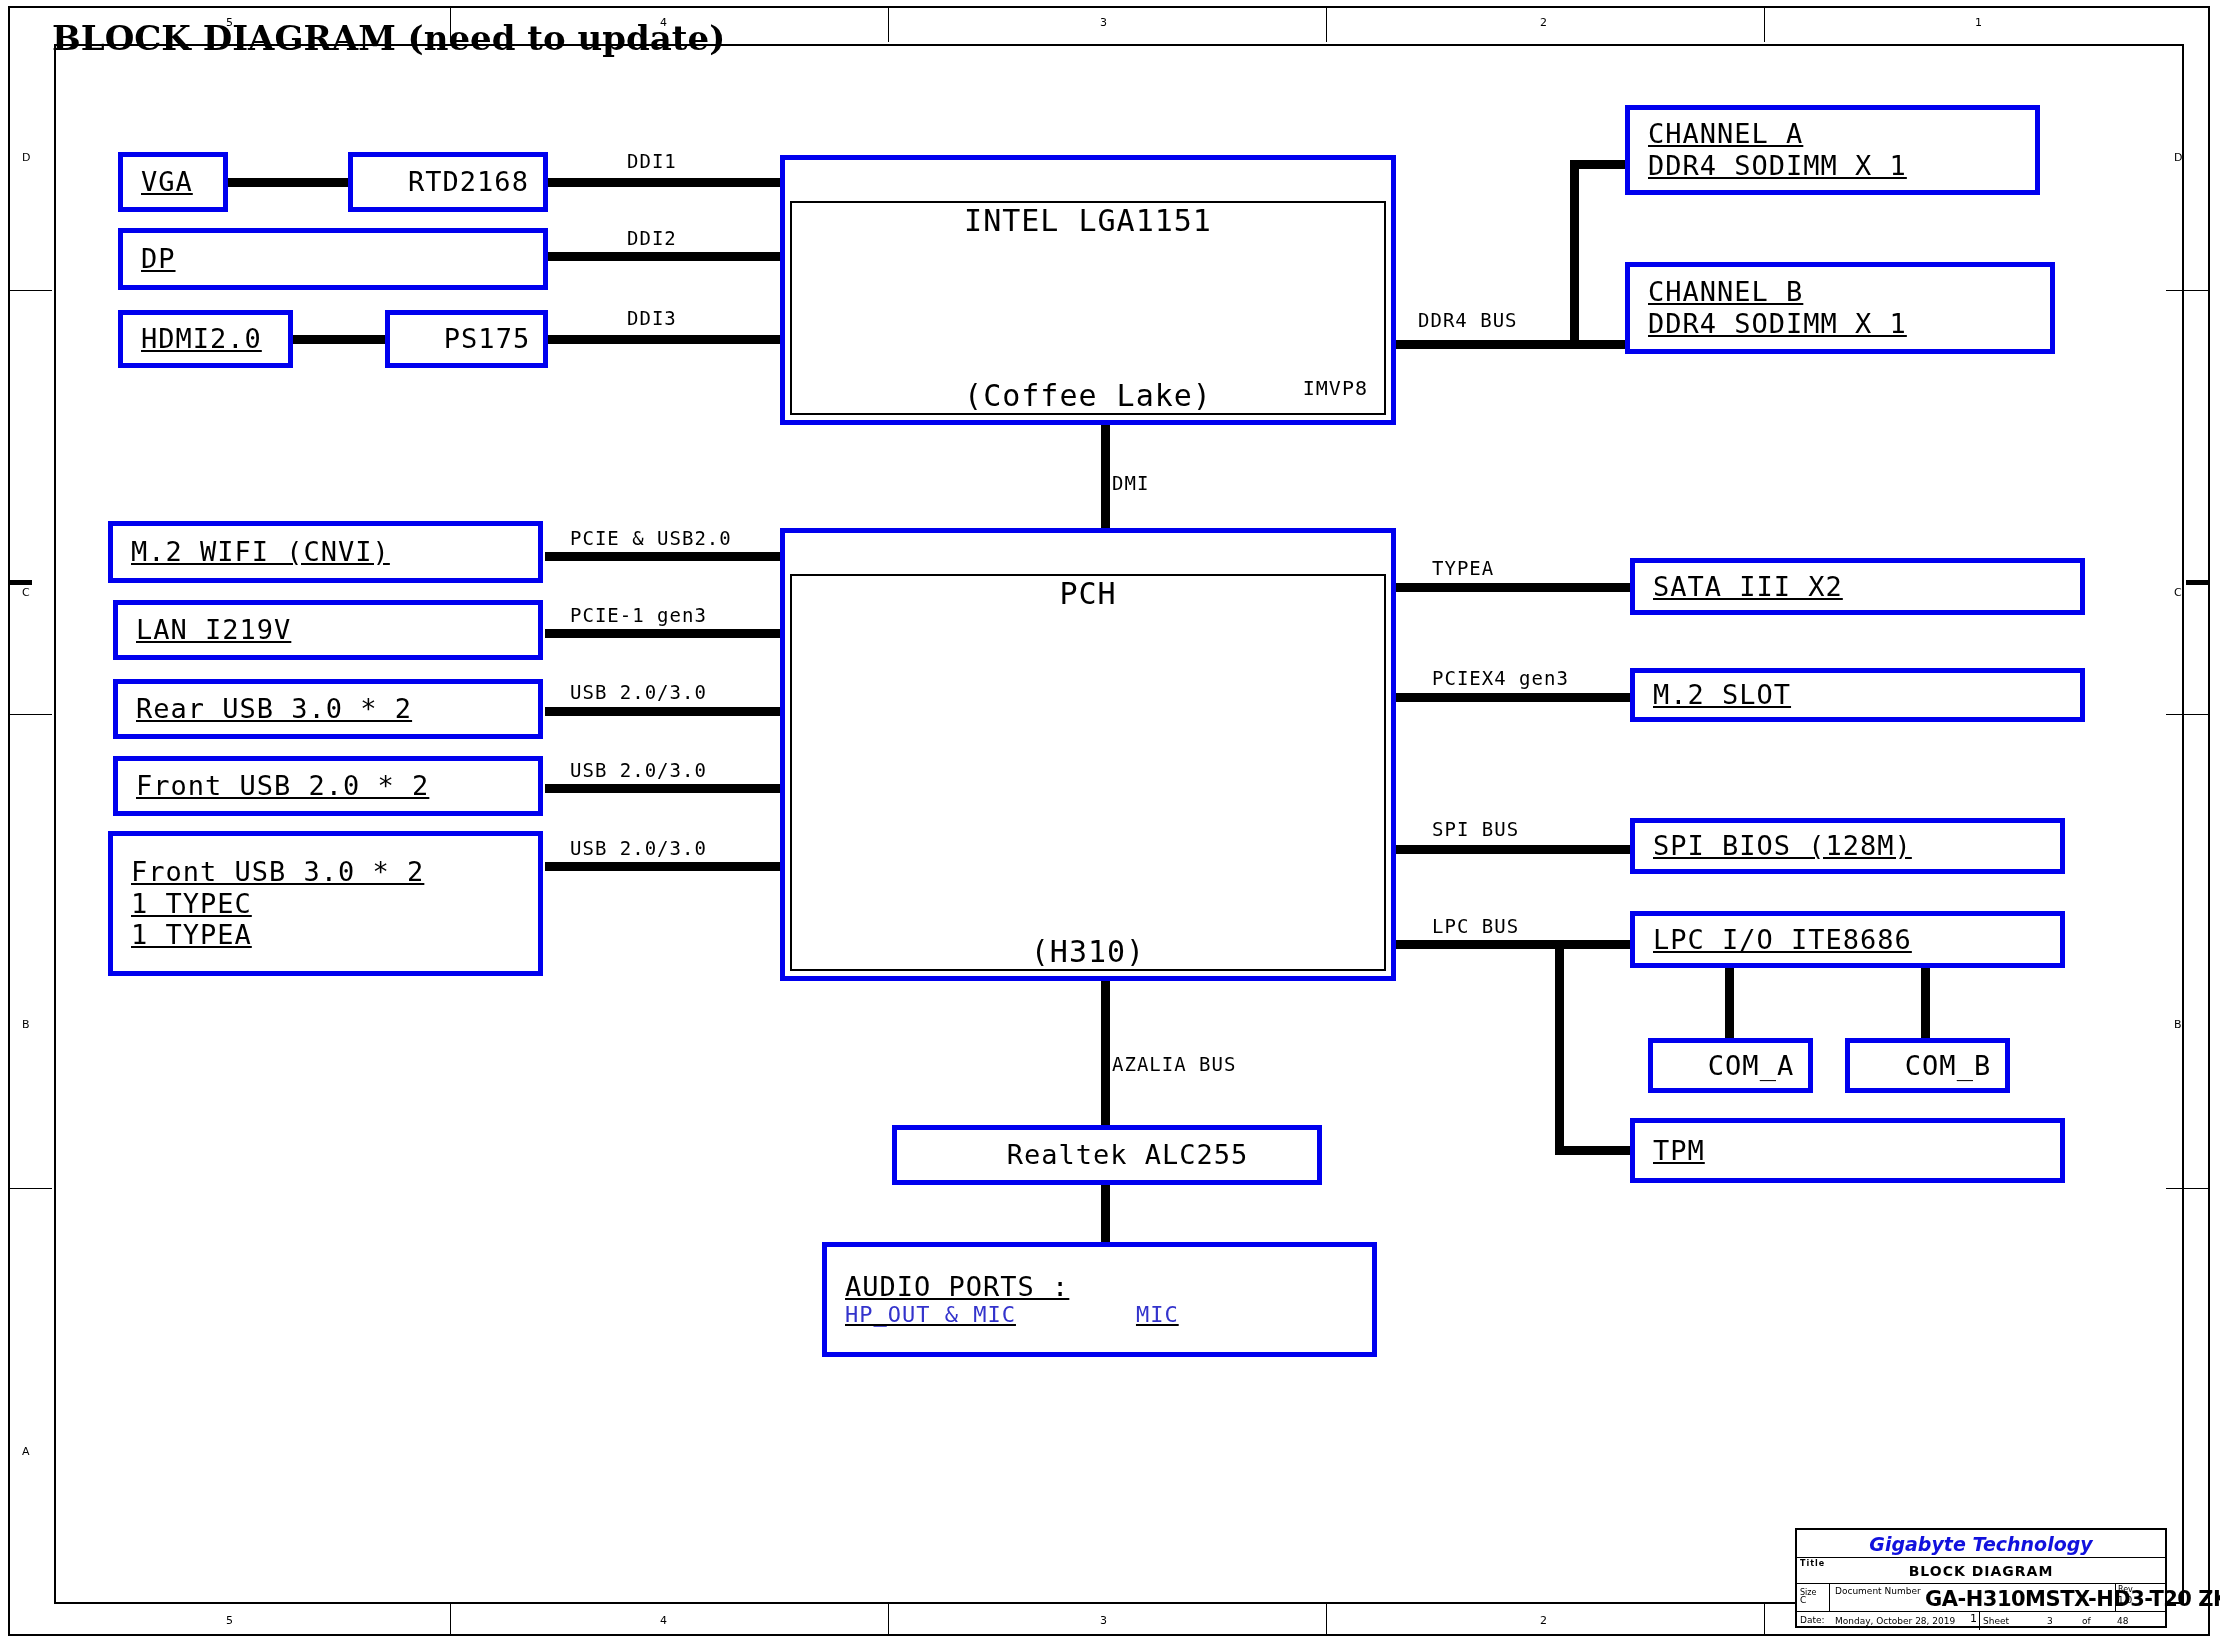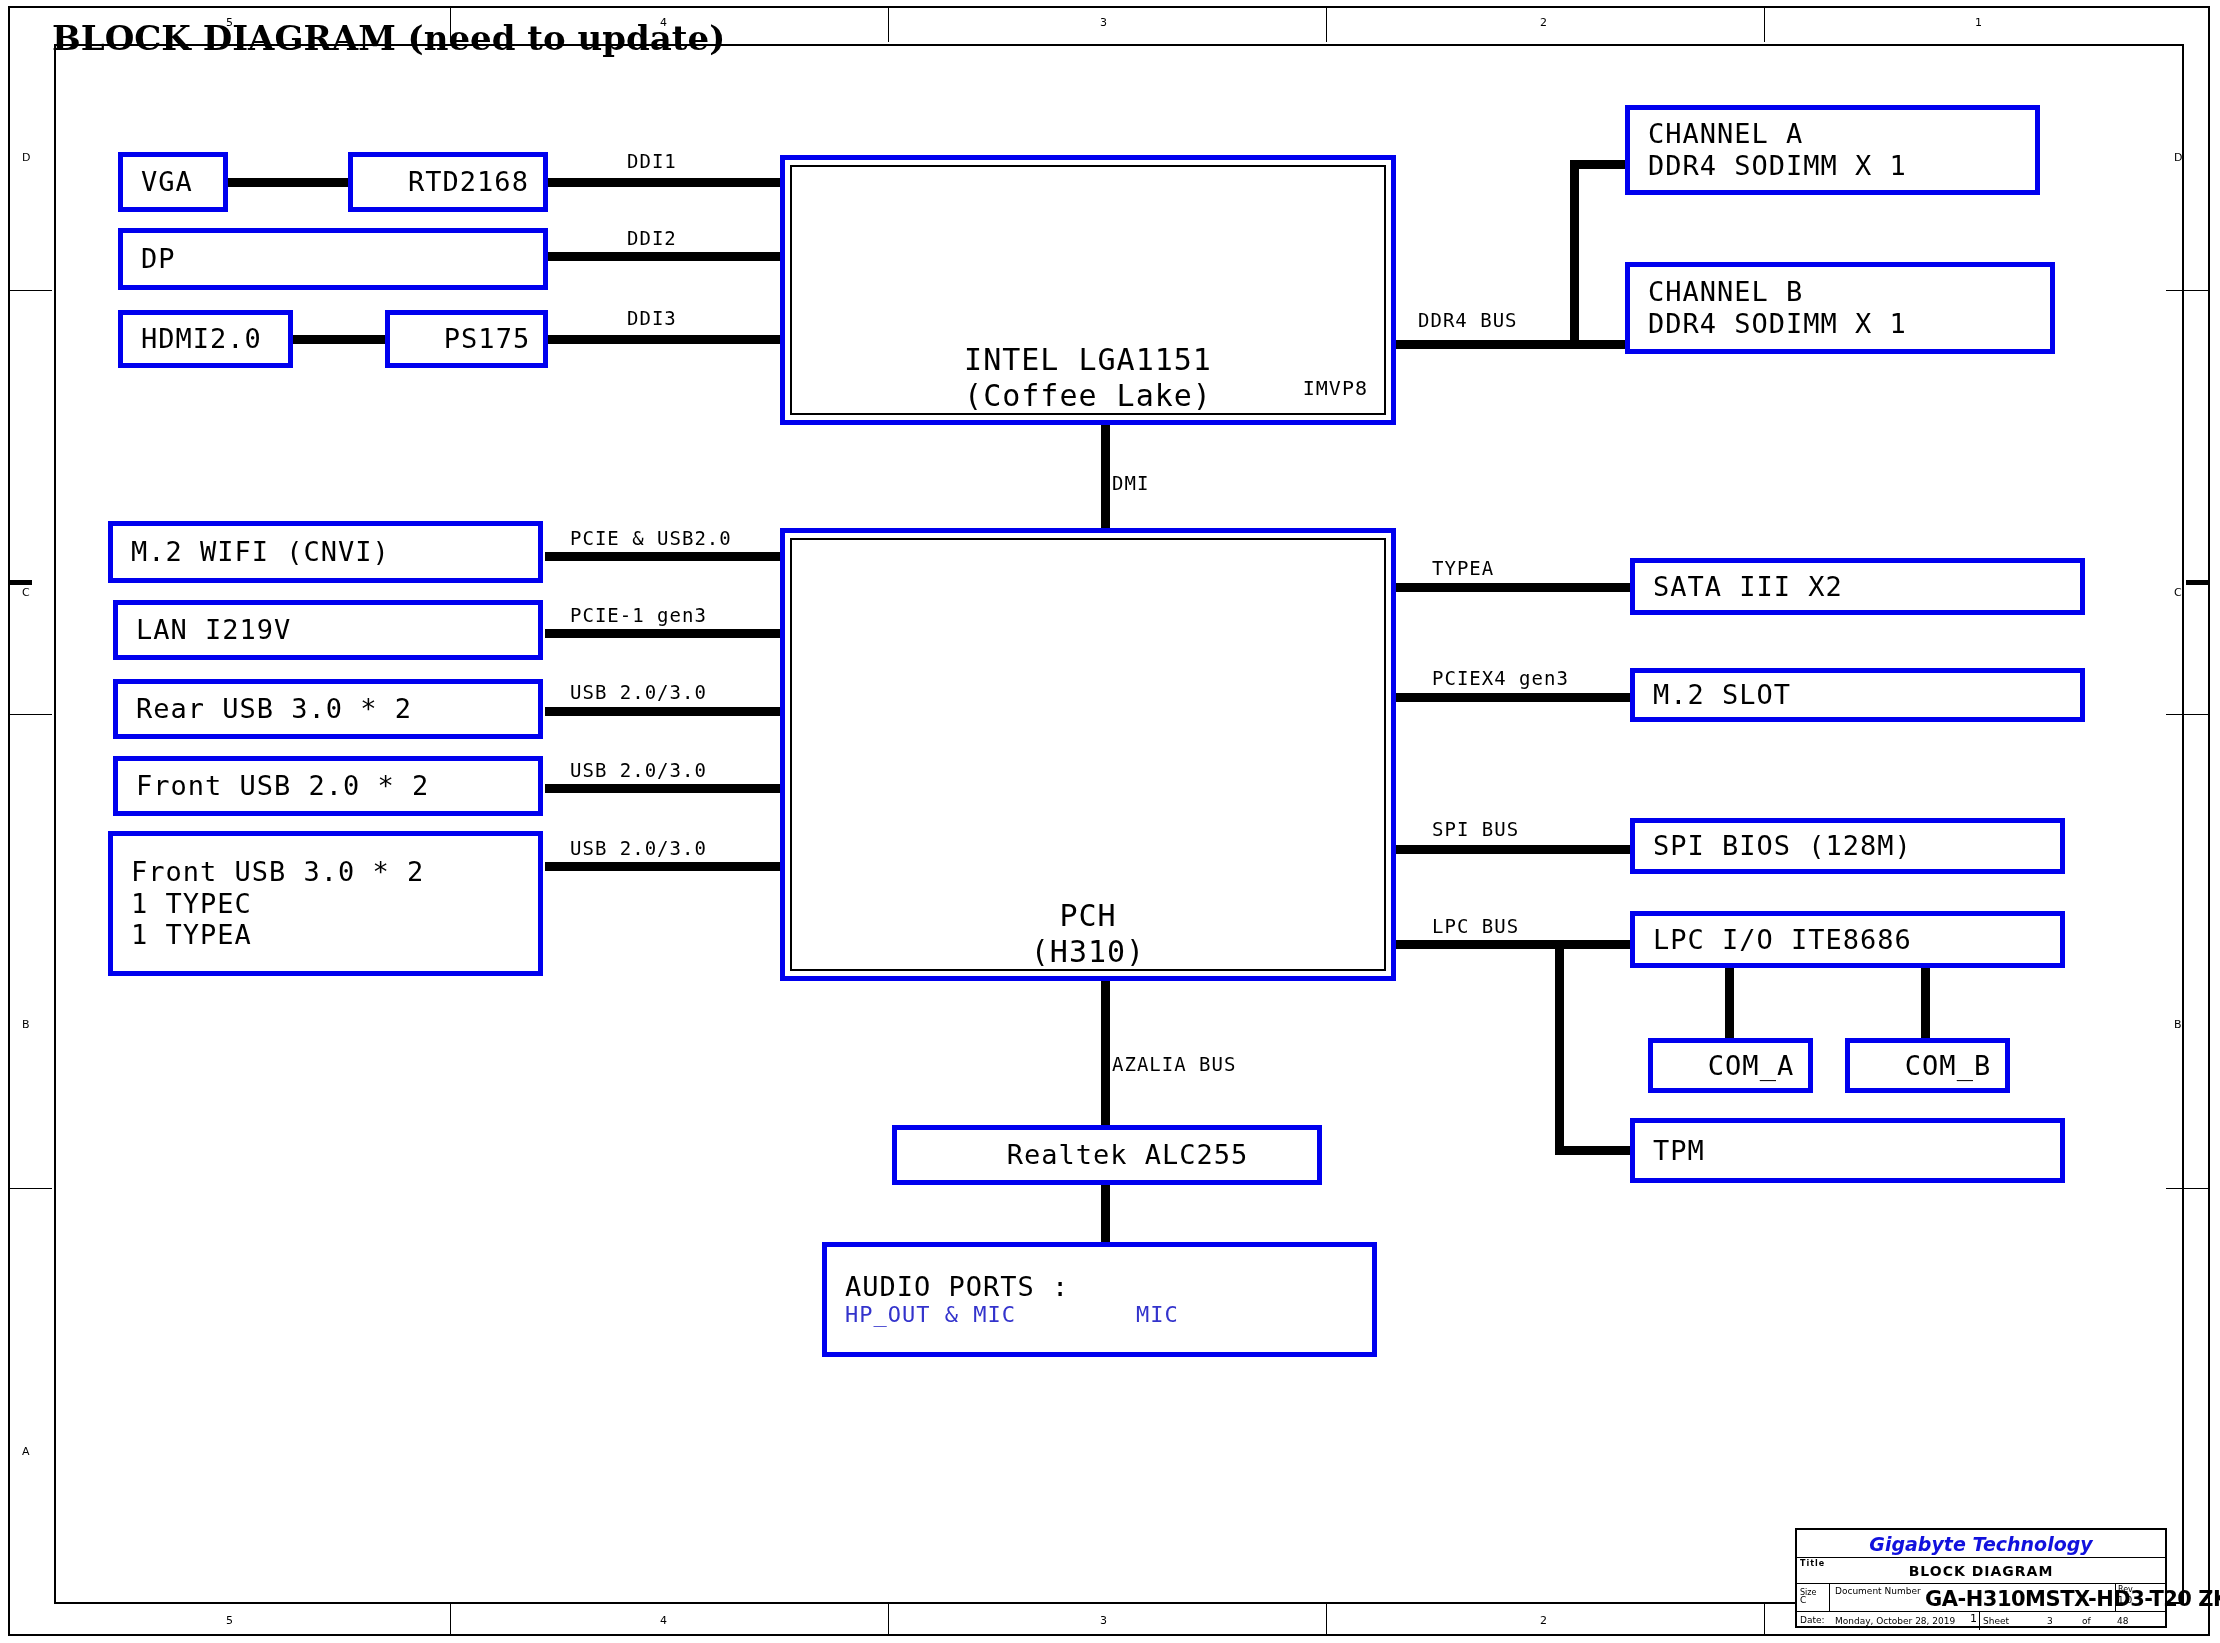--- a/index.html
+++ b/index.html
@@ -15,25 +15,25 @@
   .ruler-tick{position:absolute;font-family:"DejaVu Sans", sans-serif;
        font-size:11px;color:#000;}
   .ruler-div{position:absolute;background:#000;}
 
   
   .blk{position:absolute;box-sizing:border-box;border:5px solid #0000ee;
        background:#fff;color:#000;font-size:27px;line-height:1.18;
        display:flex;flex-direction:column;justify-content:center;
        letter-spacing:1px;white-space:pre;padding-left:41px;}
   .blk.center{align-items:center;}
-  .blk.left{align-items:flex-start;padding-left:18px;}
+  .blk.left{align-items:flex-start;padding-left:18px;text-decoration:underline;}
   .blk.dbl{border:5px solid #0000ee;padding:5px;}
   .blk.dbl > .inner{border:2px solid #000;width:100%;height:100%;
        position:relative;display:flex;flex-direction:column;
-       justify-content:flex-end;align-items:center;box-sizing:border-box;}
+       justify-content:space-between;align-items:center;box-sizing:border-box;margin-top:36px;}
 
   .imvp8{position:absolute;right:16px;bottom:12px;font-size:20px;letter-spacing:1px;}
 
   
   .wire{position:absolute;background:#000;}
   .wlabel{position:absolute;font-size:19px;color:#000;letter-spacing:1px;
        white-space:nowrap;}
 
   
   #page-title{position:absolute;left:52px;top:18px;

